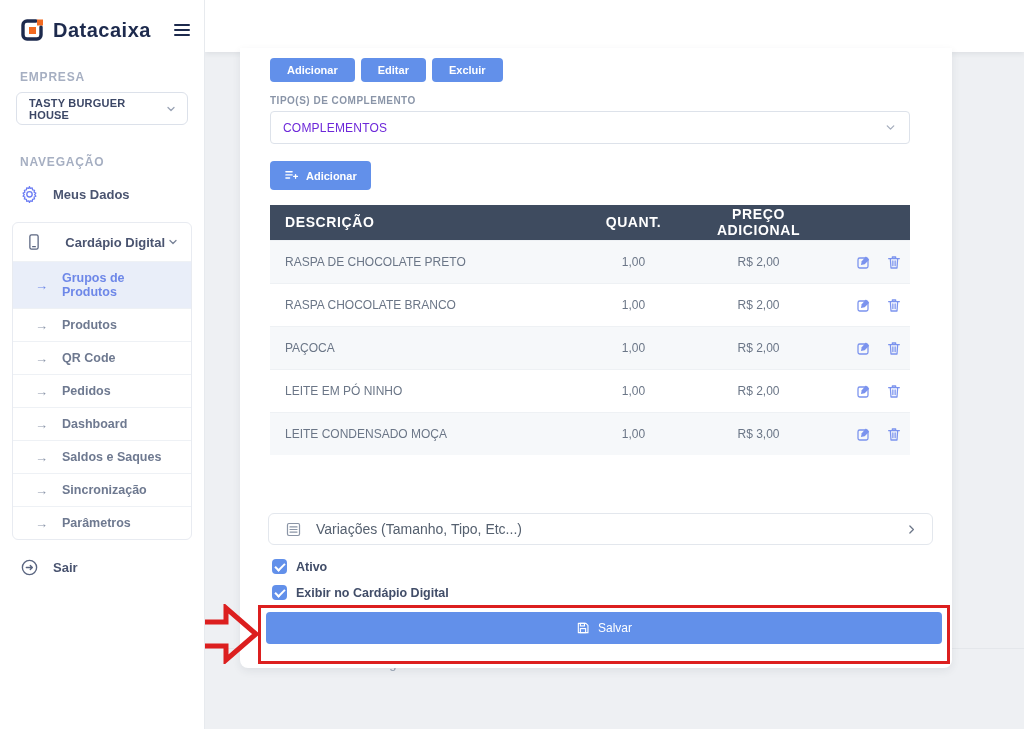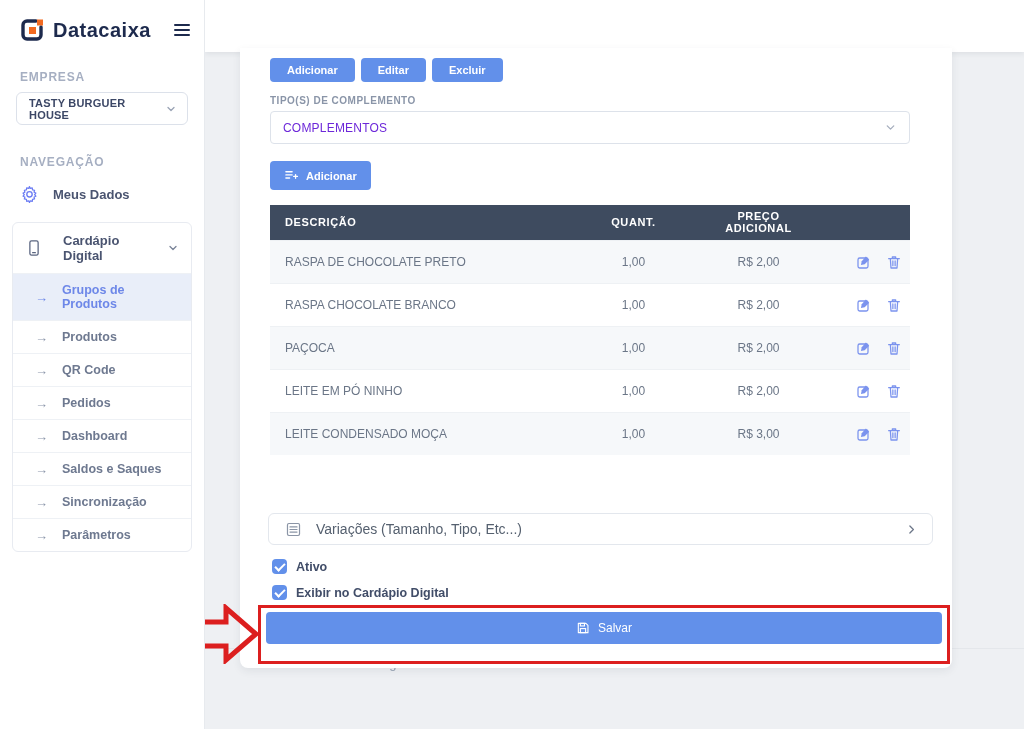--- a/index.html
+++ b/index.html
@@ -20,21 +20,21 @@
   .company-select { margin:8px 16px 0 16px; height:33px; border:1px solid #dce1ea; border-radius:6px;
                     display:flex; align-items:center; padding:0 10px 0 12px; cursor:pointer; background:#fff; }
   .company-select span { flex:1; font-size:11px; font-weight:bold; color:#3c4766; letter-spacing:.2px; }
   .lbl-nav { margin-top:30px; }
 
   .side-item { display:flex; align-items:center; gap:14px; padding:10px 20px; cursor:pointer; }
   .side-item .txt { font-size:13px; font-weight:bold; color:#4a5470; }
   .meus-dados { margin-top:6px; }
 
   .menu-group { margin:8px 12px 0 12px; border:1px solid #e8ebf1; border-radius:6px; background:#fff; overflow:hidden; }
-  .group-head { display:flex; align-items:center; gap:20px; padding:10px 12px; cursor:pointer; }
+  .group-head { display:flex; align-items:center; gap:2px; padding:10px 12px; cursor:pointer;text-align:right; }
   .group-head .txt { flex:1; font-size:13px; font-weight:bold; color:#4a5470; }
   .sub-item { display:flex; align-items:center; gap:14px; padding:9px 12px 9px 22px;
               border-top:1px solid #eef1f5; cursor:pointer; }
   .sub-item .arrow { font-size:13px; color:#8d97ab; line-height:1; }
   .sub-item .txt { font-size:12.5px; font-weight:bold; color:#6e7990; }
   .sub-item.active { background:#e9eef9; }
   .sub-item.active .txt, .sub-item.active .arrow { color:#6d87e8; }
 
   .sair { margin-top:8px; }
 
@@ -54,21 +54,21 @@
 
   .field-label { font-size:10px; font-weight:bold; color:#8a95a8; letter-spacing:.5px; margin-bottom:5px; }
   .select { width:640px; height:33px; border:1px solid #dde2ea; border-radius:4px; display:flex;
             align-items:center; padding:0 12px; cursor:pointer; margin-bottom:17px; background:#fff; }
   .select span { flex:1; font-size:12px; color:#6d28d9; letter-spacing:.2px; }
 
   .add-btn { display:inline-flex; align-items:center; gap:7px; font-size:11px; font-weight:bold;
              padding:7px 14px; margin-bottom:15px; }
 
   table.items { width:640px; border-collapse:collapse; }
-  table.items th { background:#3e4b5f; color:#fff; font-size:11px; letter-spacing:.6px;
+  table.items th { background:#3e4b5f; color:#fff; font-size:14px; letter-spacing:.6px;
                    font-weight:bold; text-align:left; height:35px; padding:0 8px 0 15px; }
   table.items th.c { text-align:center; } table.items th.r { text-align:center; }
   table.items td { height:43px; font-size:12px; color:#6b7687; padding:0 8px 0 15px;
                    border-top:1px solid #eef1f4; }
   table.items tr.stripe td { background:#f6f8fa; }
   td.c { text-align:center; } td.r { text-align:center; }
   td.acts { text-align:right; white-space:nowrap; padding-right:12px; }
   .ico-btn { display:inline-block; width:16px; height:16px; margin-left:14px; cursor:pointer; vertical-align:middle; }
 
   .accordion { margin:58px 0 14px -2px; width:665px; height:32px; border:1px solid #e3e7ed;
@@ -172,20 +172,27 @@
       <div class="sub-item">
         <span class="arrow">→</span>
         <span class="txt">Sincronização</span>
       </div>
       <div class="sub-item">
         <span class="arrow">→</span>
         <span class="txt">Parâmetros</span>
       </div>
     </div>
 
+    <div class="side-item sair">
+      <svg class="ic" width="19" height="19" viewBox="0 0 24 24">
+        <circle cx="12" cy="12" r="9" fill="none" stroke="#5a6580" stroke-width="1.7"></circle>
+        <path d="M8 12h7M13 9.4L15.6 12 13 14.6" fill="none" stroke="#5a6580" stroke-width="1.7" stroke-linecap="round" stroke-linejoin="round"></path>
+      </svg>
+      <span class="txt">Sair</span>
+    </div>
   </div>
 
   <div class="main">
     <div class="topbar"></div>
     <div class="footer">
       <span>© Datacaixa Tecnologia</span>
     </div>
 
     <div class="card">
 

